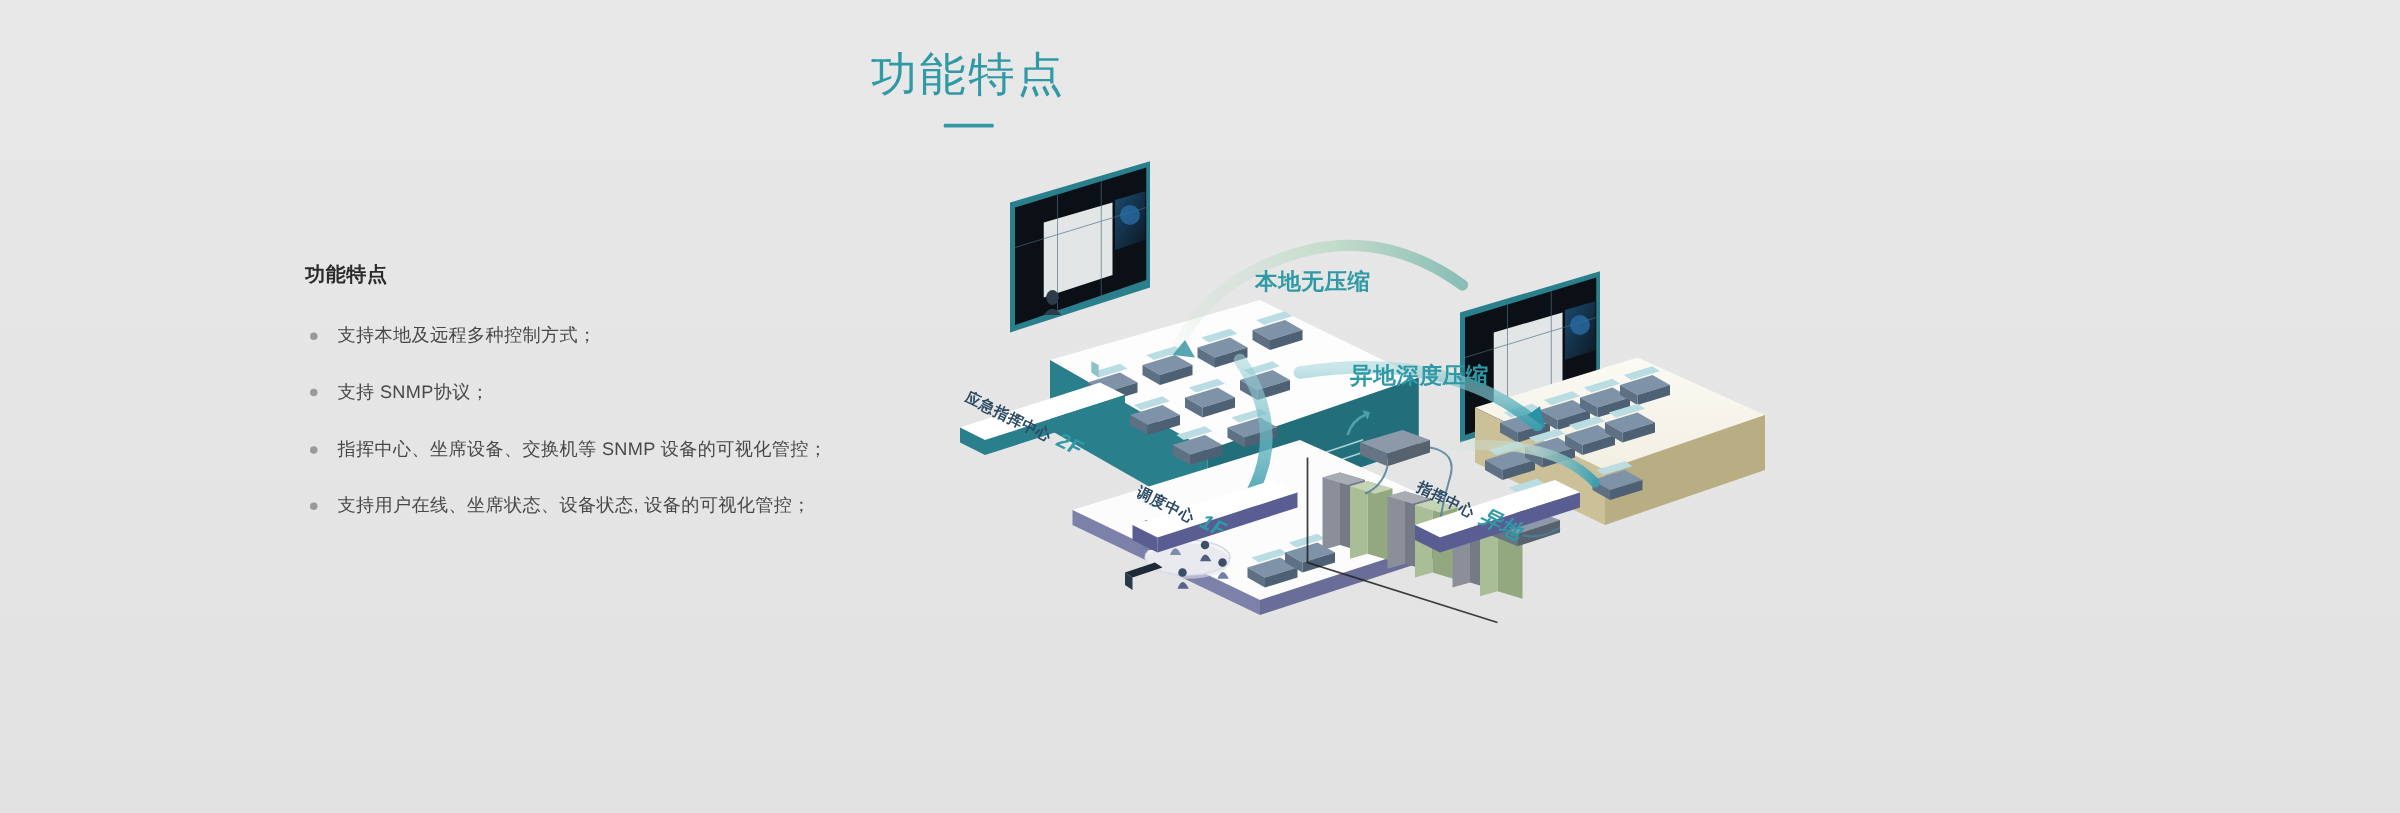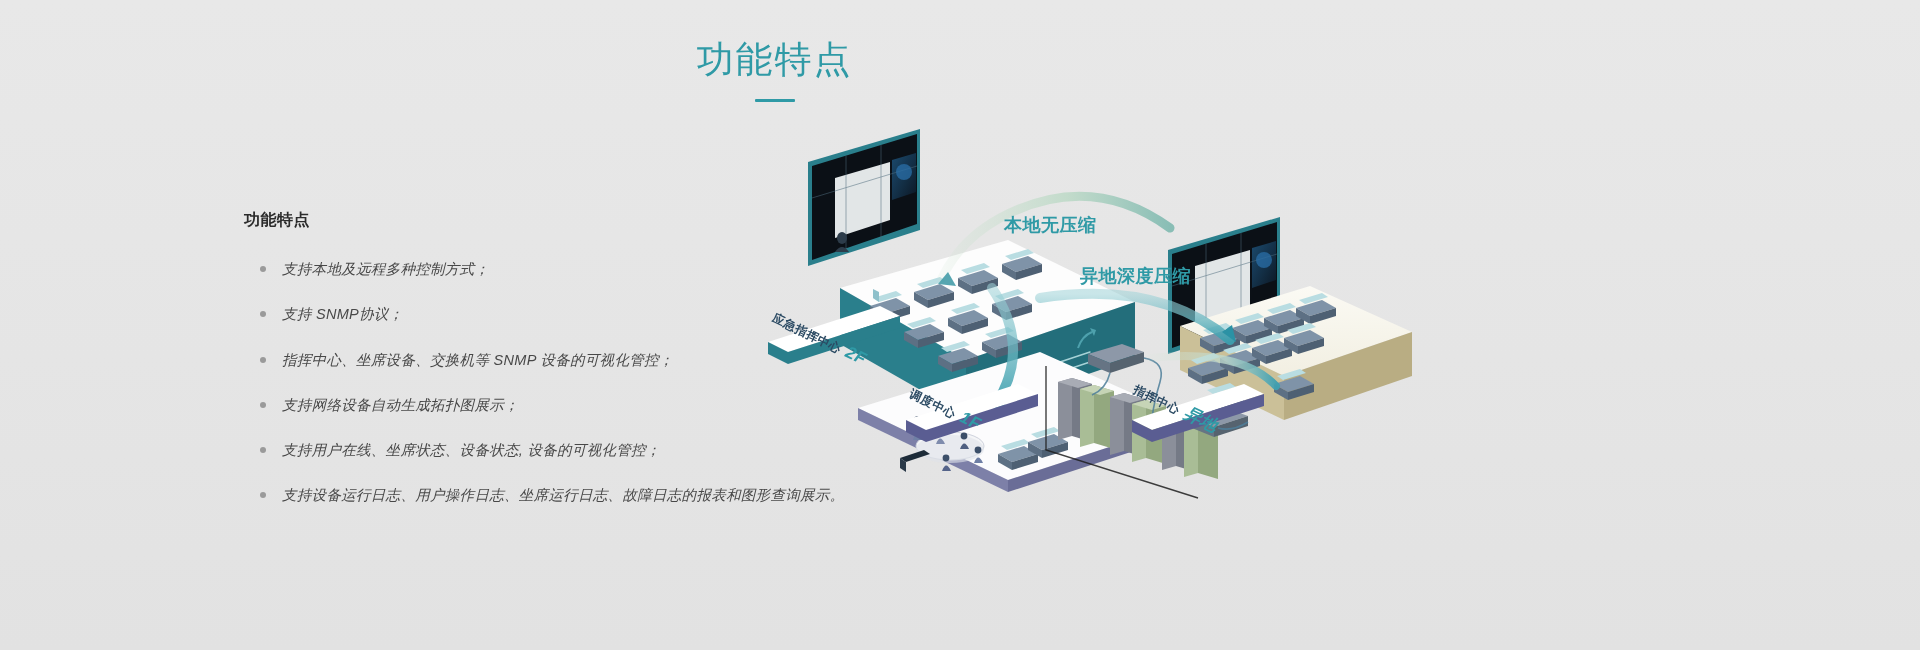--- a/index.html
+++ b/index.html
@@ -54,23 +54,22 @@
   }
   .features-heading {
     font-size: 16px;
     font-weight: bold;
     color: #2b2b2b;
     margin: 0 0 28px 0;
     letter-spacing: .5px;
   }
   .feature-list {
     list-style: none;
-    margin: 16px;
+    margin: 4px;
     padding: 0;
-    font-style: italic;
   }
   .feature-item {
     position: relative;
     padding-left: 22px;
     font-size: 14.5px;
     color: #484848;
     line-height: 1.4;
     margin-bottom: 25px;
     letter-spacing: .3px;
     white-space: nowrap;
@@ -98,21 +97,21 @@
 
   .diagram-label {
     position: absolute;
     font-size: 18px;
     color: #2f9aa6;
     font-weight: bold;
     letter-spacing: .5px;
     white-space: nowrap;
   }
   .label-local   { left: 1004px; top: 213px; }
-  .label-remote  { left: 1080px; top: 264px; }
+  .label-remote  { left: 1080px; top: 288px; }
 
   
   .plaque {
     position: absolute;
     white-space: nowrap;
     font-weight: bold;
     color: #2b4a63;
     font-size: 12px;
     letter-spacing: .5px;
   }
@@ -147,29 +146,21 @@
       <li class="feature-item">
         <span class="bullet-dot"></span>
         <span>支持 SNMP协议；</span>
       </li>
       <li class="feature-item">
         <span class="bullet-dot"></span>
         <span>指挥中心、坐席设备、交换机等 SNMP 设备的可视化管控；</span>
       </li>
       <li class="feature-item">
         <span class="bullet-dot"></span>
-        <span>支持网络设备自动生成拓扑图展示；</span>
-      </li>
-      <li class="feature-item">
-        <span class="bullet-dot"></span>
         <span>支持用户在线、坐席状态、设备状态, 设备的可视化管控；</span>
-      </li>
-      <li class="feature-item">
-        <span class="bullet-dot"></span>
-        <span>支持设备运行日志、用户操作日志、坐席运行日志、故障日志的报表和图形查询展示。</span>
       </li>
     </ul>
   </div>
 
   <div class="illustration">
     <svg class="illu-svg" width="680" height="420" viewBox="0 0 680 420" xmlns="http://www.w3.org/2000/svg">
       <defs>
         <linearGradient id="arrowFadeA" x1="0" y1="0" x2="1" y2="0">
           <stop offset="0%" stop-color="#cfe3d2" stop-opacity="0.15"></stop>
           <stop offset="55%" stop-color="#bcd9c6" stop-opacity="0.85"></stop>

